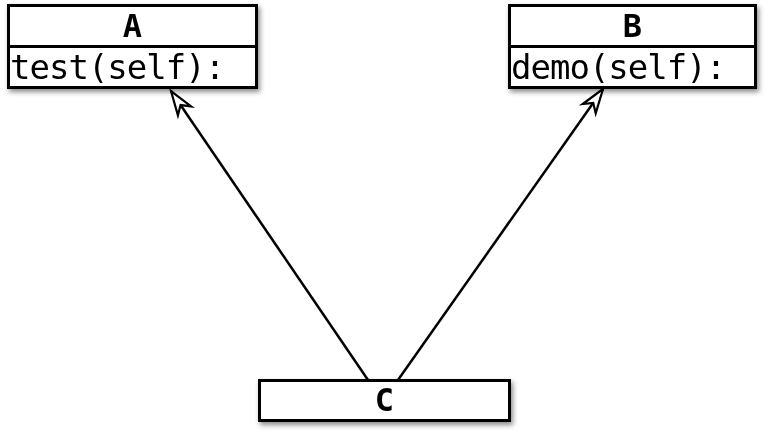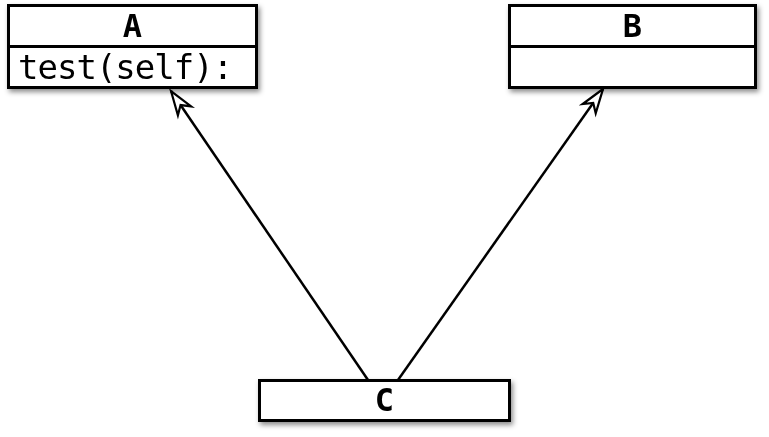--- a/index.html
+++ b/index.html
@@ -38,21 +38,21 @@
   .box-c .class-header {
     border-bottom: none;
     height: 37px;
     line-height: 37px;
   }
   .class-body {
     height: 38px;
     line-height: 38px;
     font-size: 34px;
     text-align: left;
-    padding-left: 8px;
+    padding-left: 0;
     white-space: pre;
     letter-spacing: -1px;
   }
   svg.edges {
     position: absolute;
     left: 0;
     top: 0;
     width: 769px;
     height: 437px;
     z-index: 2;
@@ -64,20 +64,21 @@
 
 <div class="canvas">
 
   <div class="class-box box-a">
     <div class="class-header">A</div>
     <div class="class-body">test(self):</div>
   </div>
 
   <div class="class-box box-b">
     <div class="class-header">B</div>
+    <div class="class-body">demo(self):</div>
   </div>
 
   <div class="class-box box-c">
     <div class="class-header">C</div>
   </div>
 
   <svg class="edges" viewBox="0 0 769 437" xmlns="http://www.w3.org/2000/svg">
     <defs>
       <marker id="hollowArrow" markerUnits="userSpaceOnUse" markerWidth="34" markerHeight="24" refX="29" refY="12" orient="auto" overflow="visible">
         <path d="M29,12 L5,4 L12,12 L5,20 Z" fill="#ffffff" stroke="#000000" stroke-width="2.2" stroke-linejoin="miter"></path>

